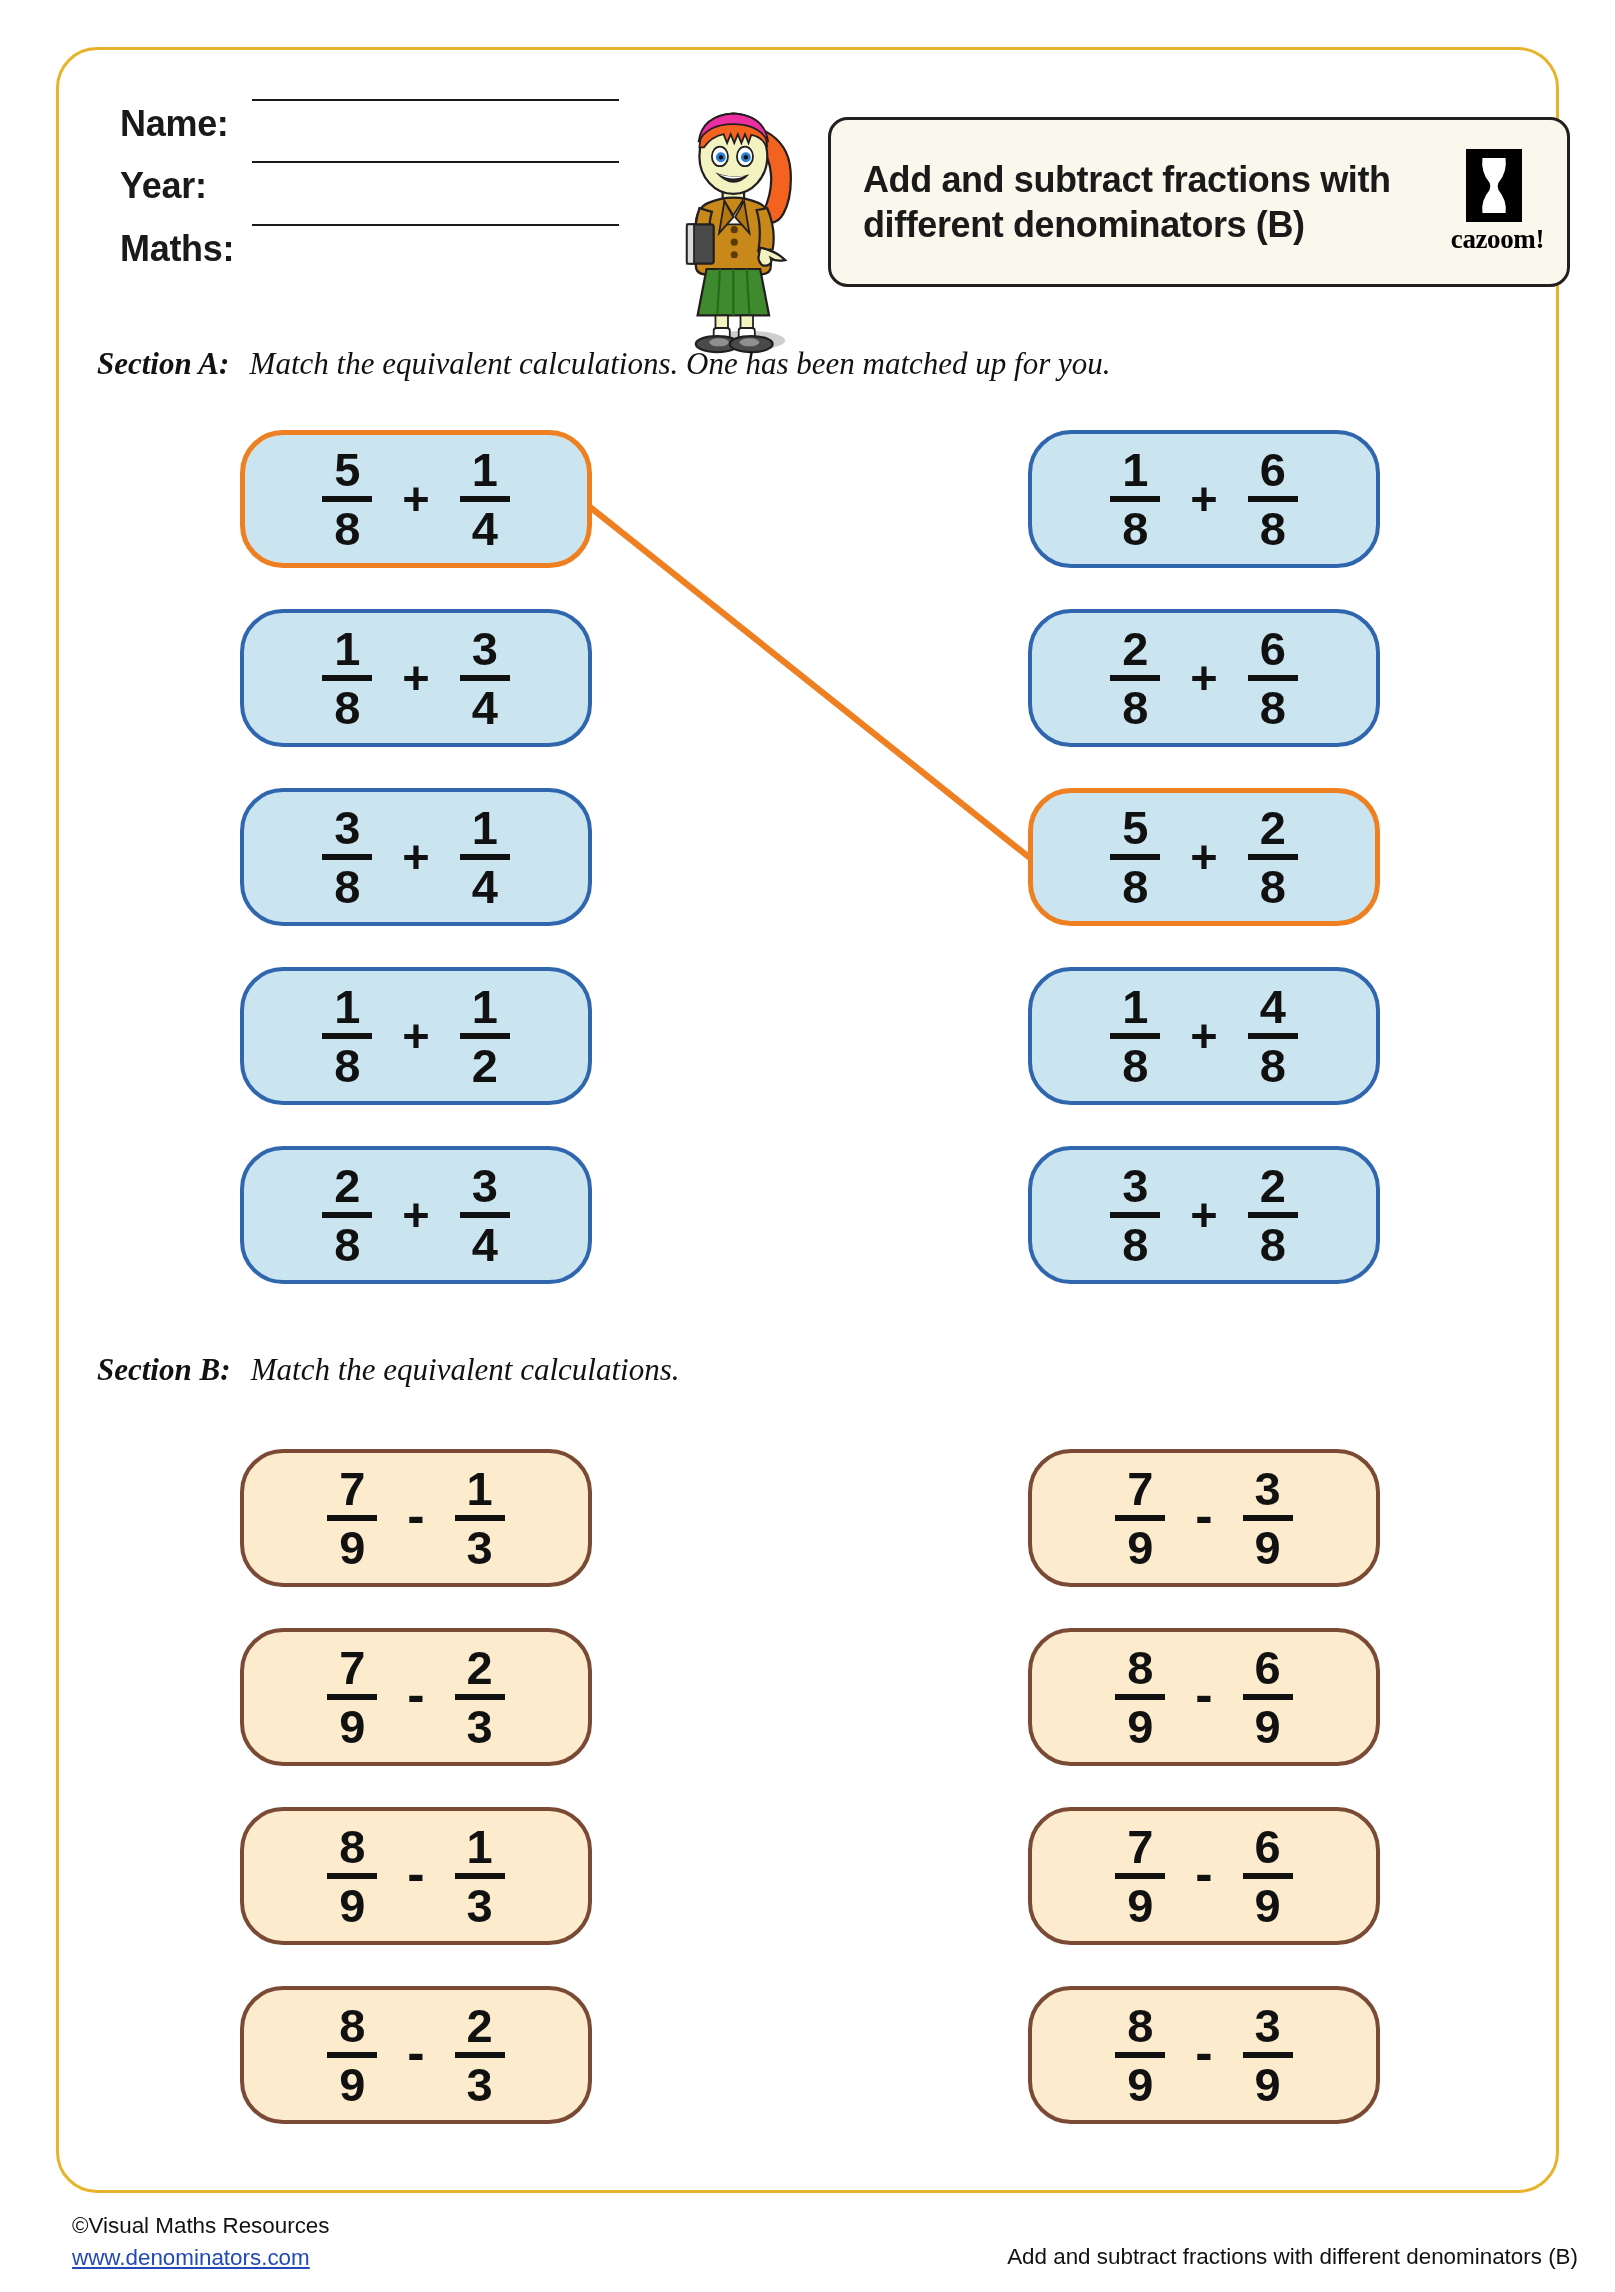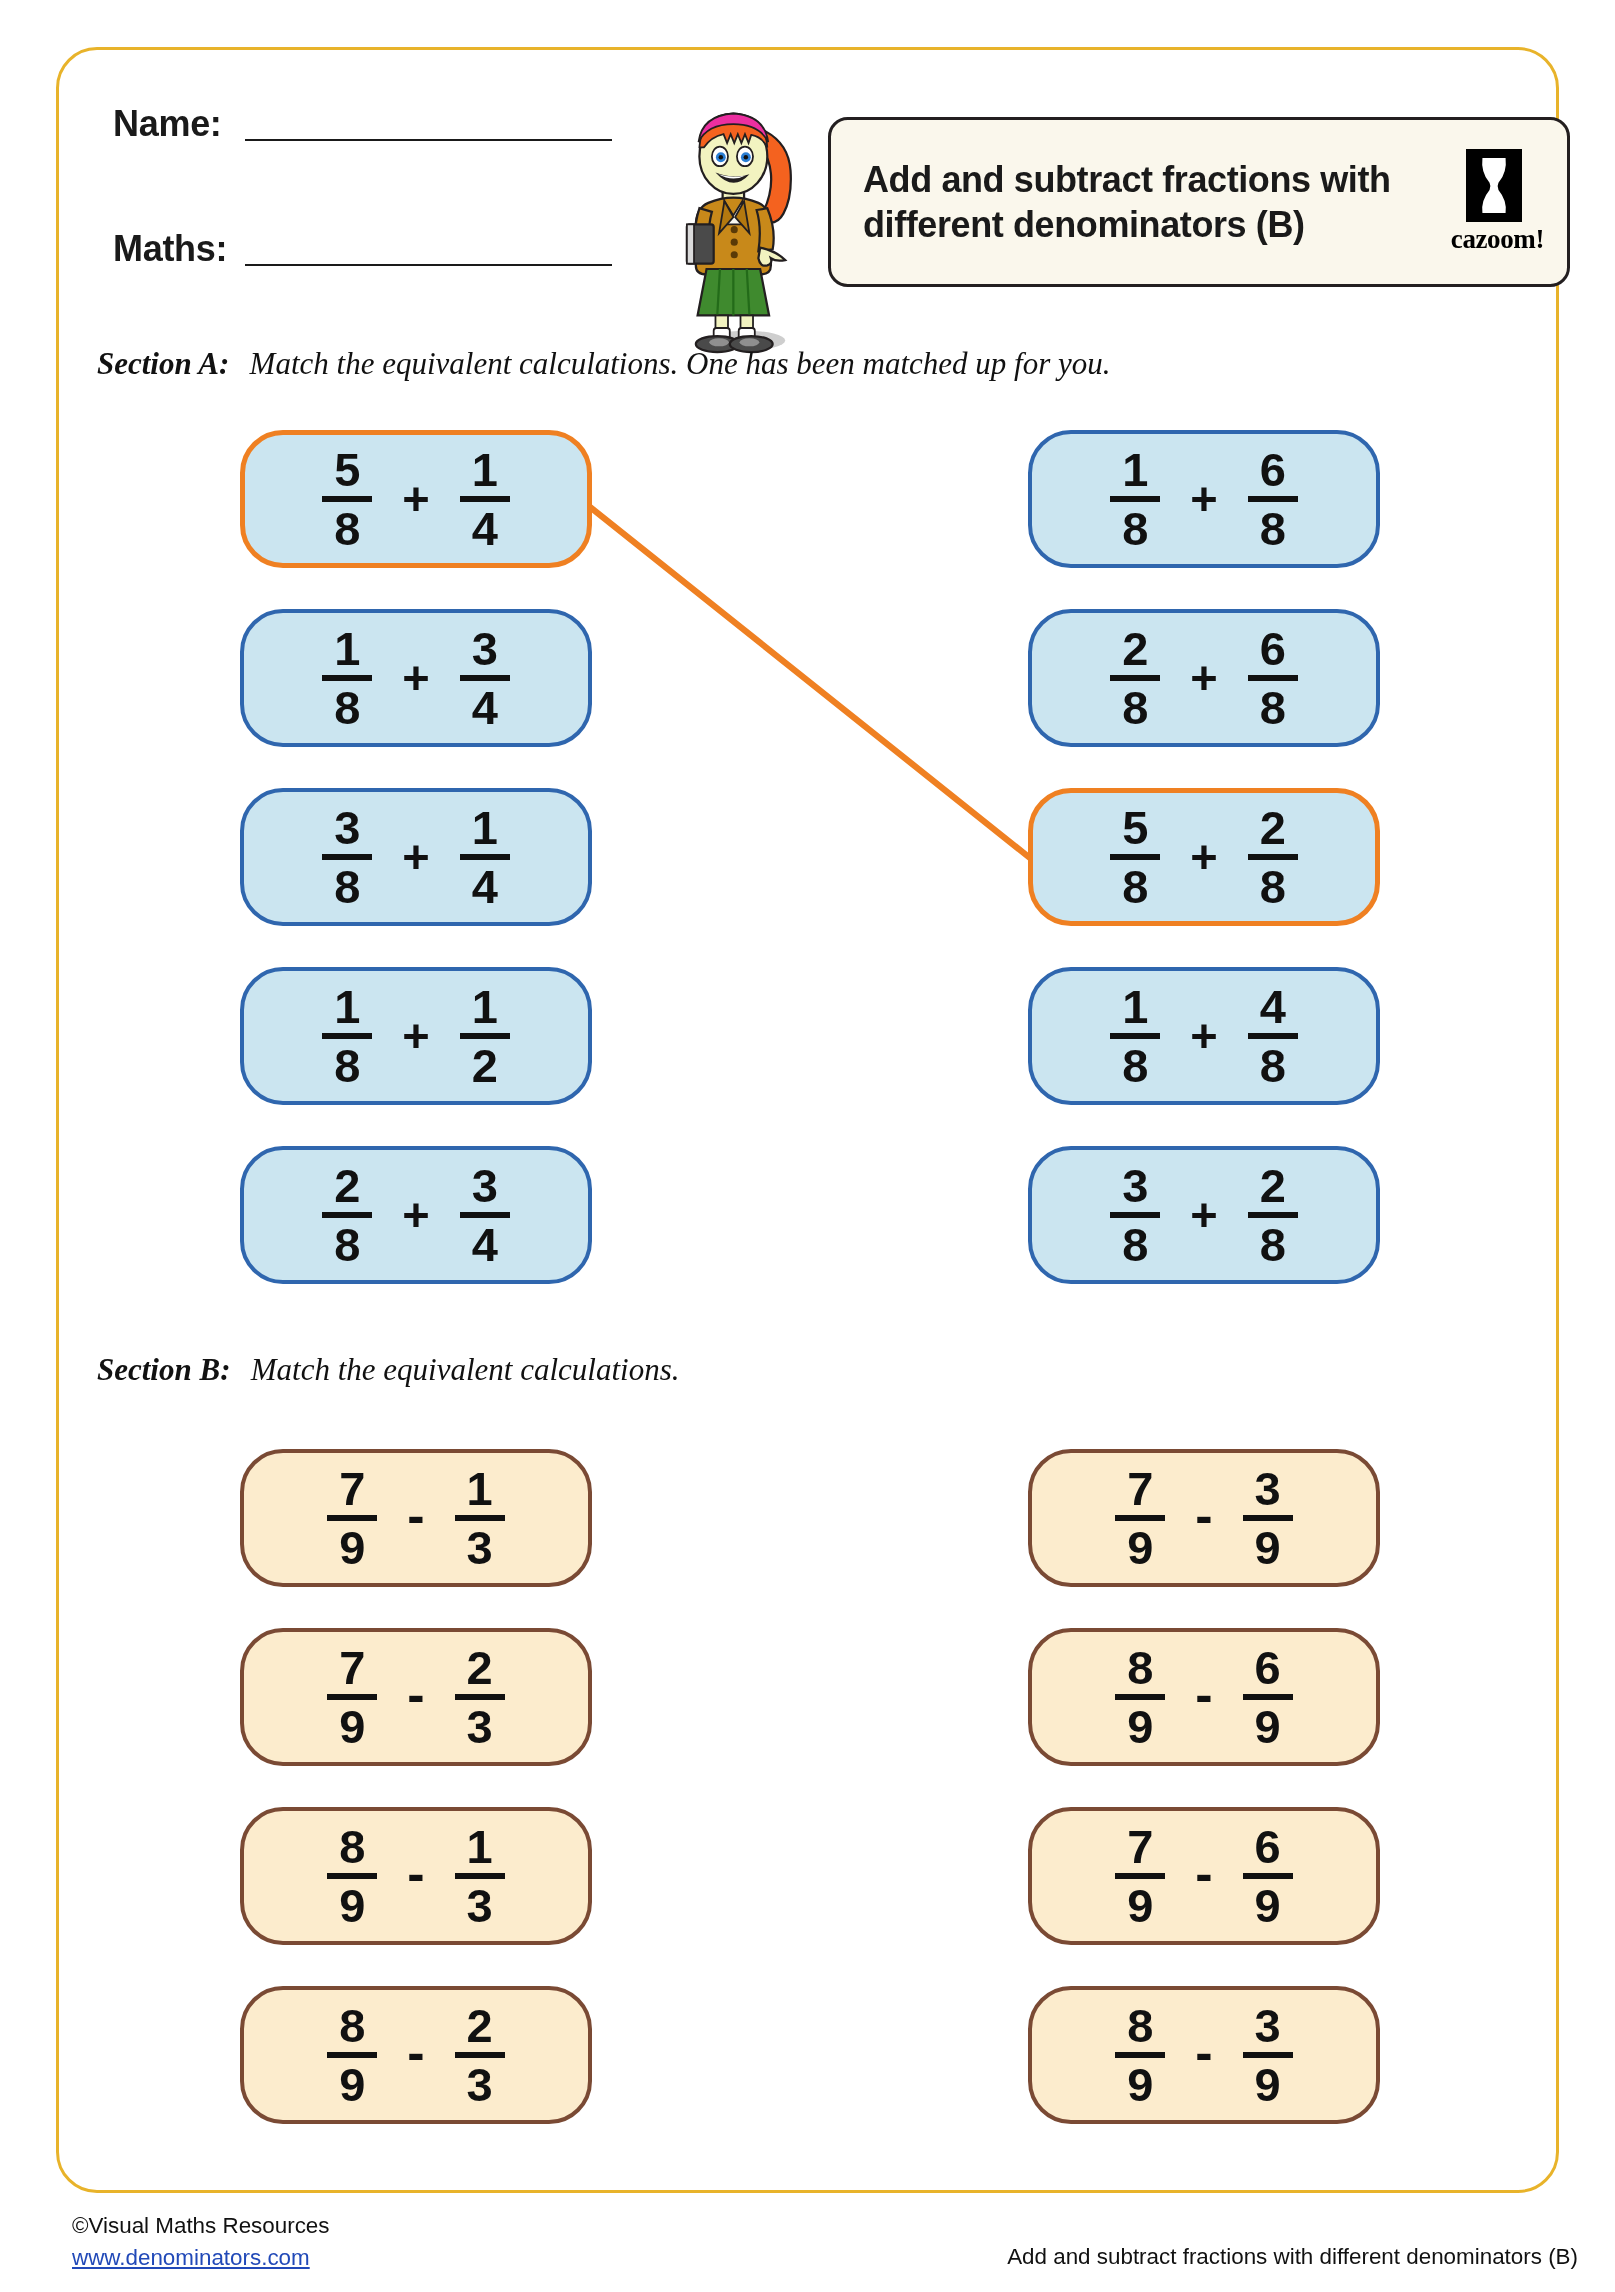--- a/index.html
+++ b/index.html
@@ -33,21 +33,22 @@
     position: absolute;
     left: 56px;
     top: 47px;
     width: 1503px;
     height: 269px;
   }
 
   .name-row {
     position: absolute;
     display: flex;
-    align-items: flex-end;
+    align-items: flex-start;
+    margin-left: 7px;
   }
   .name-label {
     font-size: 36px;
     font-weight: bold;
     color: #1a1a1a;
     width: 121px;
     letter-spacing: -0.3px;
   }
   .name-line {
     width: 367px;
@@ -229,20 +230,24 @@
 <body>
 
 <div id="page-frame"></div>
 
 <div id="header">
 
   <div class="name-row" style="left:57px; top:56px;">
     <span class="name-label">Name:</span>
     <span class="name-line"></span>
   </div>
+  <div class="name-row" style="left:57px; top:118px;">
+    <span class="name-label">Year:</span>
+    <span class="name-line"></span>
+  </div>
   <div class="name-row" style="left:57px; top:181px;">
     <span class="name-label">Maths:</span>
     <span class="name-line"></span>
   </div>
 
   <svg id="mascot" viewBox="0 0 160 290">
     <ellipse cx="86" cy="272" rx="44" ry="11" fill="#bdbdbd" opacity="0.75"></ellipse>
 
     <path d="M108 38 q26 14 28 44 q2 30 -8 48 q-6 11 -16 10 q-9 -2 -6 -13 q10 -22 8 -42 q-2 -20 -14 -33 z" fill="#f4621f" stroke="#231f20" stroke-width="2.5"></path>
 

